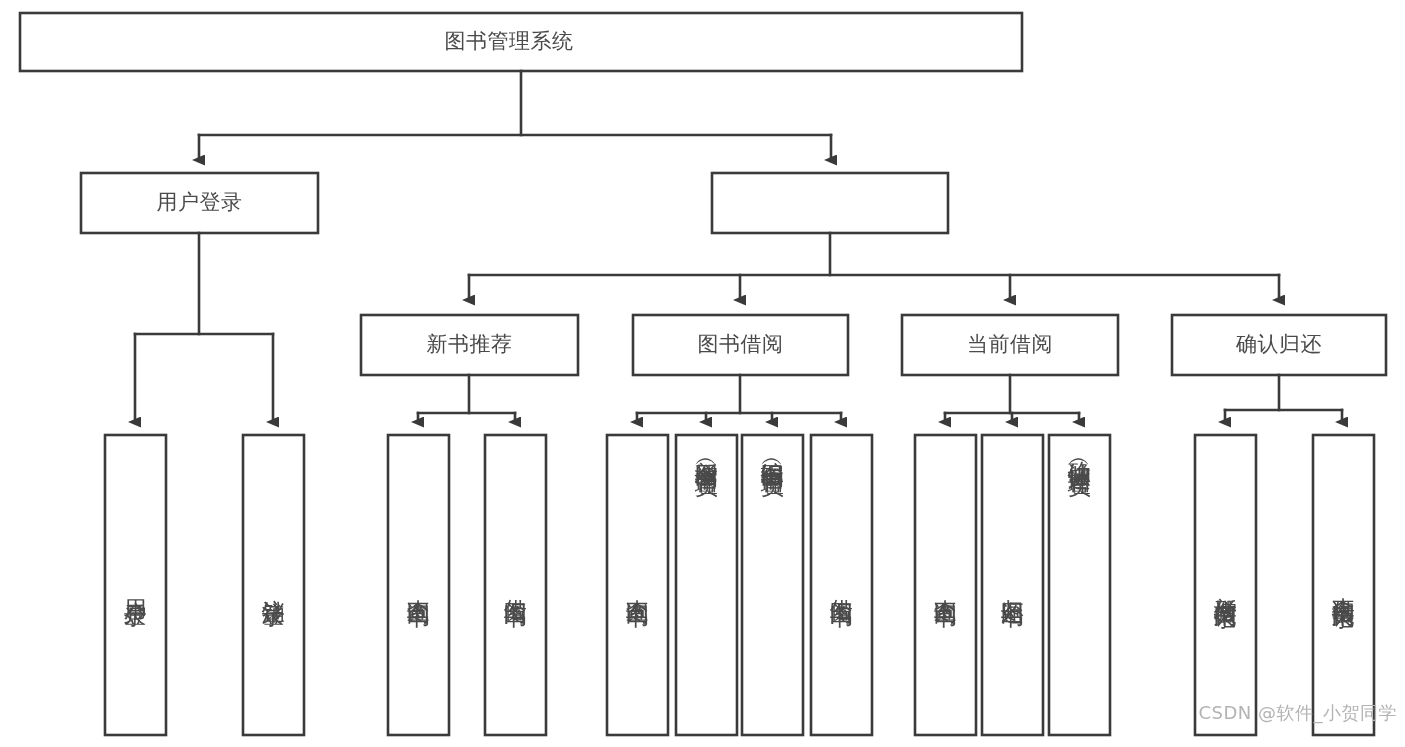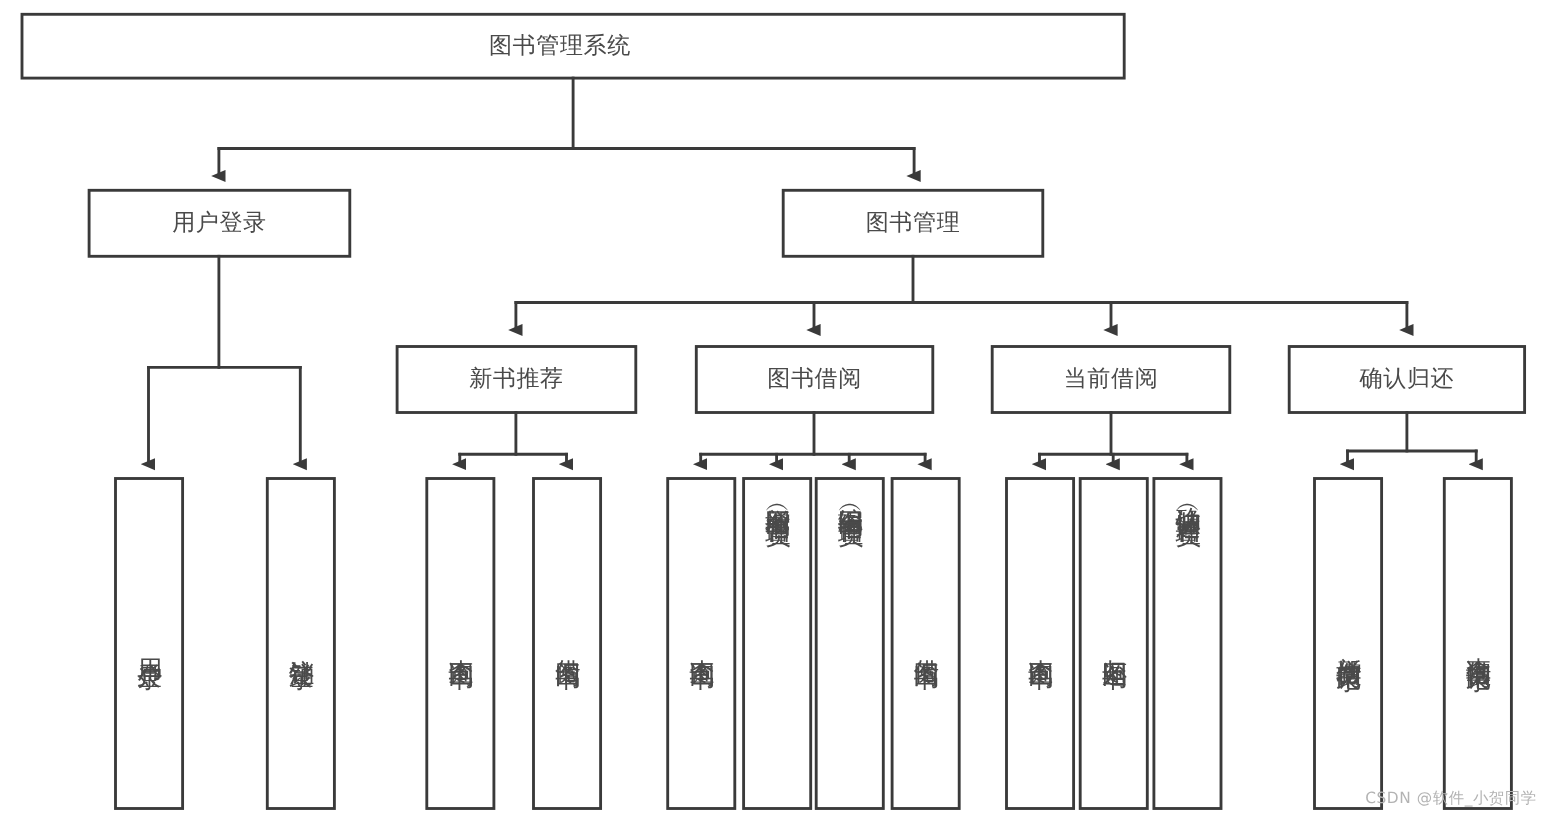--- a/index.html
+++ b/index.html
@@ -67,22 +67,22 @@
     justify-content: flex-start;
     padding-top: 8px;
   }
   .node-label.vertical.centered {
     justify-content: center;
     padding-top: 0;
   }
   #watermark {
     position: absolute;
     right: 8px;
-    bottom: 12px;
-    font-size: 14px;
+    bottom: 22px;
+    font-size: 18px;
     color: #b3b3b3;
     font-family: "DejaVu Sans", "Liberation Sans", sans-serif;
     letter-spacing: 0.5px;
     white-space: nowrap;
   }
 </style>
 </head>
 <body>
 
 <div id="diagram-root">
@@ -158,21 +158,20 @@
     <rect class="node-box" x="982" y="435" width="61" height="300"></rect>
     <rect class="node-box" x="1049" y="435" width="61" height="300"></rect>
     <rect class="node-box" x="1195" y="435" width="61" height="300"></rect>
     <rect class="node-box" x="1313" y="435" width="61" height="300"></rect>
   </svg>
 
   <div class="node-label horizontal" style="left:8px; top:13px; width:1002px; height:58px;">图书管理系统</div>
 
   <div class="node-label horizontal" style="left:81px; top:173px; width:237px; height:60px;">用户登录</div>
 
-  <div class="node-label horizontal" style="left:712px; top:173px; width:236px; height:60px;">图书管理</div>
 
   <div class="node-label horizontal" style="left:361px; top:315px; width:217px; height:60px;">新书推荐</div>
 
   <div class="node-label horizontal" style="left:902px; top:315px; width:216px; height:60px;">当前借阅</div>
 
   <div class="node-label horizontal" style="left:633px; top:315px; width:215px; height:60px;">图书借阅</div>
 
   <div class="node-label horizontal" style="left:1172px; top:315px; width:214px; height:60px;">确认归还</div>
 
   <div class="node-label vertical centered" style="left:105px; top:435px; width:61px; height:300px;">用户登录</div>

